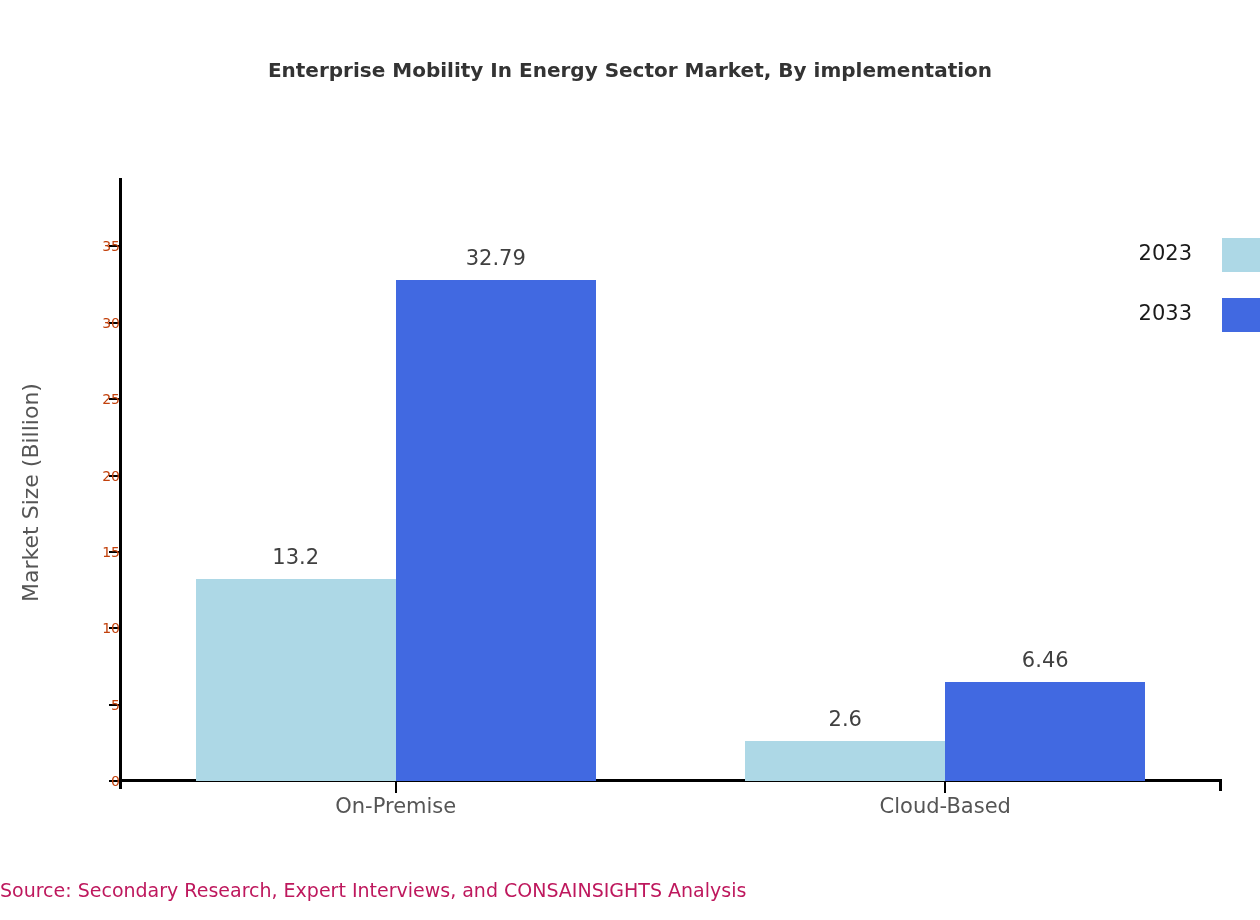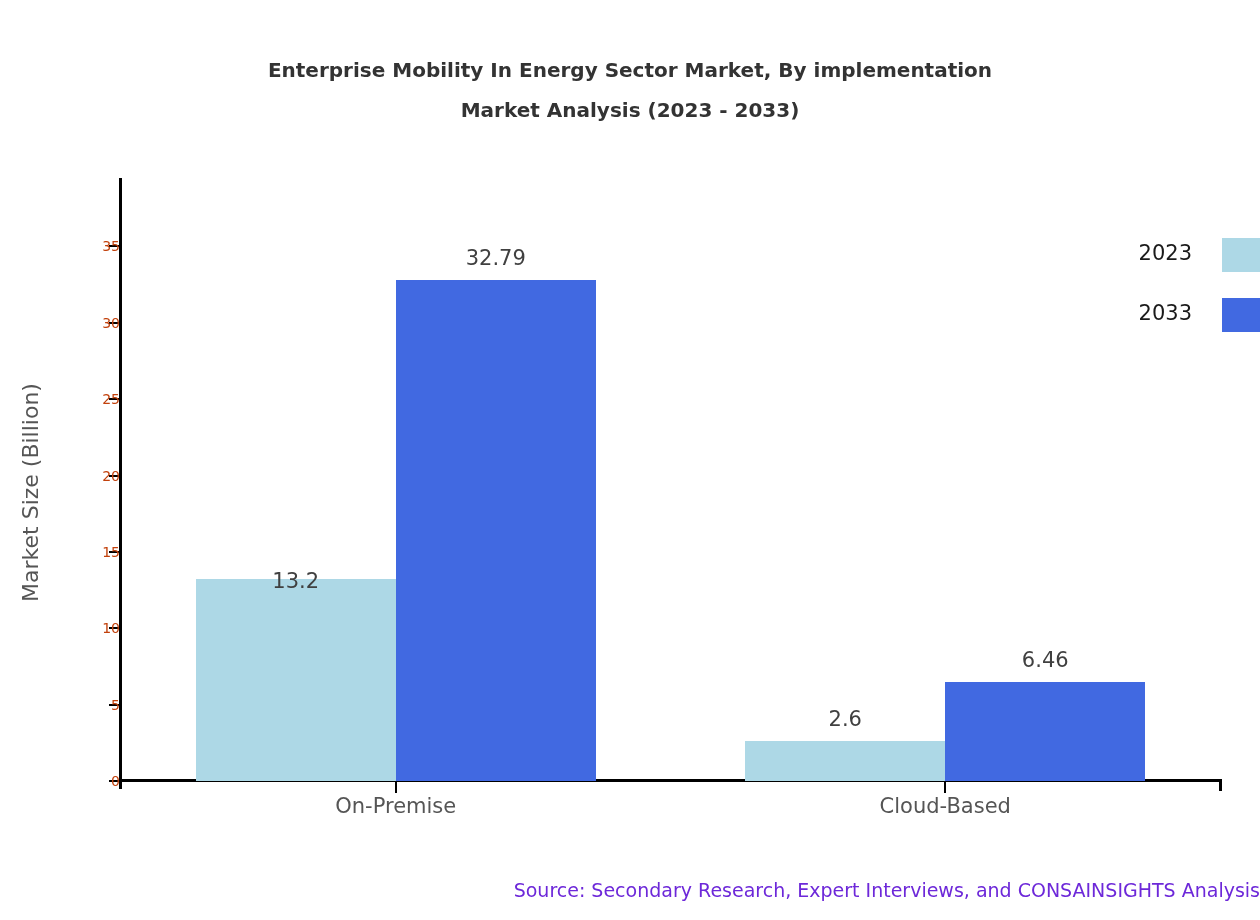--- a/index.html
+++ b/index.html
@@ -167,33 +167,32 @@
   }
   .legend-swatch.s2023 { background: #ADD8E6; }
   .legend-swatch.s2033 { background: #4169E1; }
 
   
   #source-note {
     position: absolute;
     left: 0;
     top: 879px;
     width: 1260px;
-    text-align: right;
+    text-align: left;
     font-size: 19px;
-    color: #6d28d9;
+    color: #be185d;
   }
 </style>
 </head>
 <body>
 
 <div id="chart-figure">
 
   <div id="chart-title">
     <span class="tline">Enterprise Mobility In Energy Sector Market, By implementation</span>
-    <span class="tline">Market Analysis (2023 - 2033)</span>
   </div>
 
   <div id="y-axis-spine"></div>
   <div id="x-axis-spine"></div>
   <div id="x-axis-endcap"></div>
 
   <div id="y-axis-title">Market Size (Billion)</div>
 
   <div id="y-ticks">
       <div class="y-tick-mark" style="top: 780px;"></div>
@@ -216,21 +215,21 @@
 
   <div id="x-ticks">
       <div class="x-tick-mark" style="left: 394.75px;"></div>
       <div class="x-tick-label" style="left: 395.75px;">On-Premise</div>
       <div class="x-tick-mark" style="left: 944.25px;"></div>
       <div class="x-tick-label" style="left: 945.25px;">Cloud-Based</div>
     </div>
 
   <div id="plot-area">
       <div class="bar s2023" style="left: 74.75px; width: 200px; height: 201.606px; background: rgb(173, 216, 230);"></div>
-      <div class="bar-label" style="left: 174.75px; top: 365.394px; margin-top: 24px;">13.2</div>
+      <div class="bar-label" style="left: 174.75px; top: 365.394px;">13.2</div>
       <div class="bar s2033" style="left: 274.75px; width: 200px; height: 500.808px; background: rgb(65, 105, 225);"></div>
       <div class="bar-label" style="left: 374.75px; top: 66.1921px;">32.79</div>
       <div class="bar s2023" style="left: 624.25px; width: 200px; height: 39.7103px; background: rgb(173, 216, 230);"></div>
       <div class="bar-label" style="left: 724.25px; top: 527.29px;">2.6</div>
       <div class="bar s2033" style="left: 824.25px; width: 200px; height: 98.6648px; background: rgb(65, 105, 225);"></div>
       <div class="bar-label" style="left: 924.25px; top: 468.335px;">6.46</div>
     </div>
 
   <div id="legend">
     <div class="legend-row">

